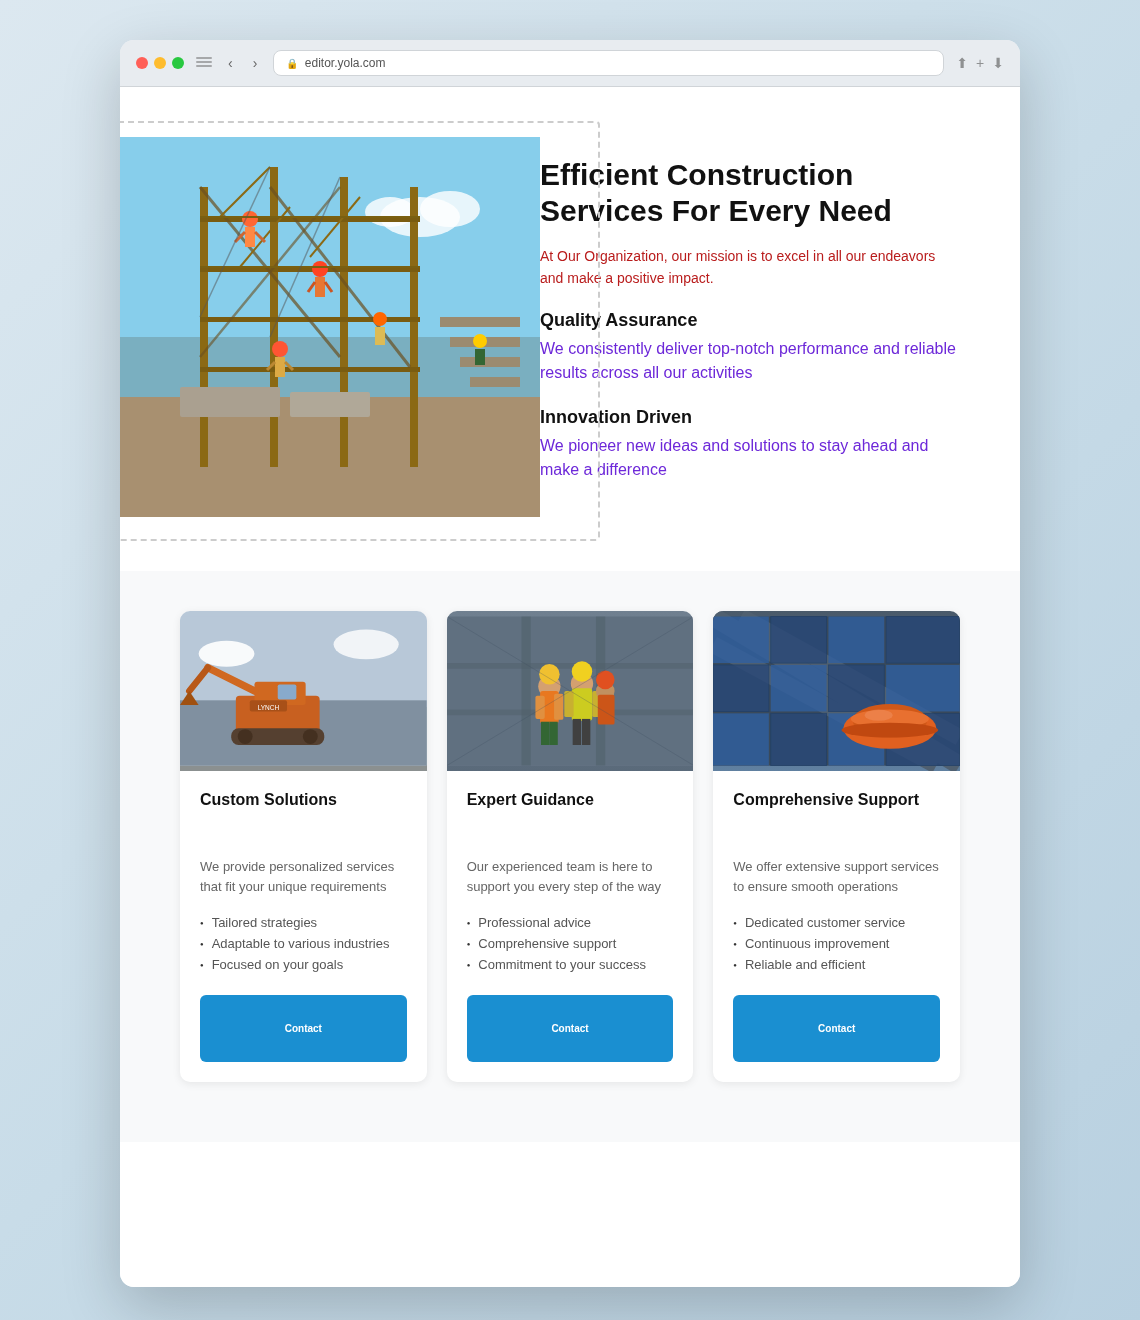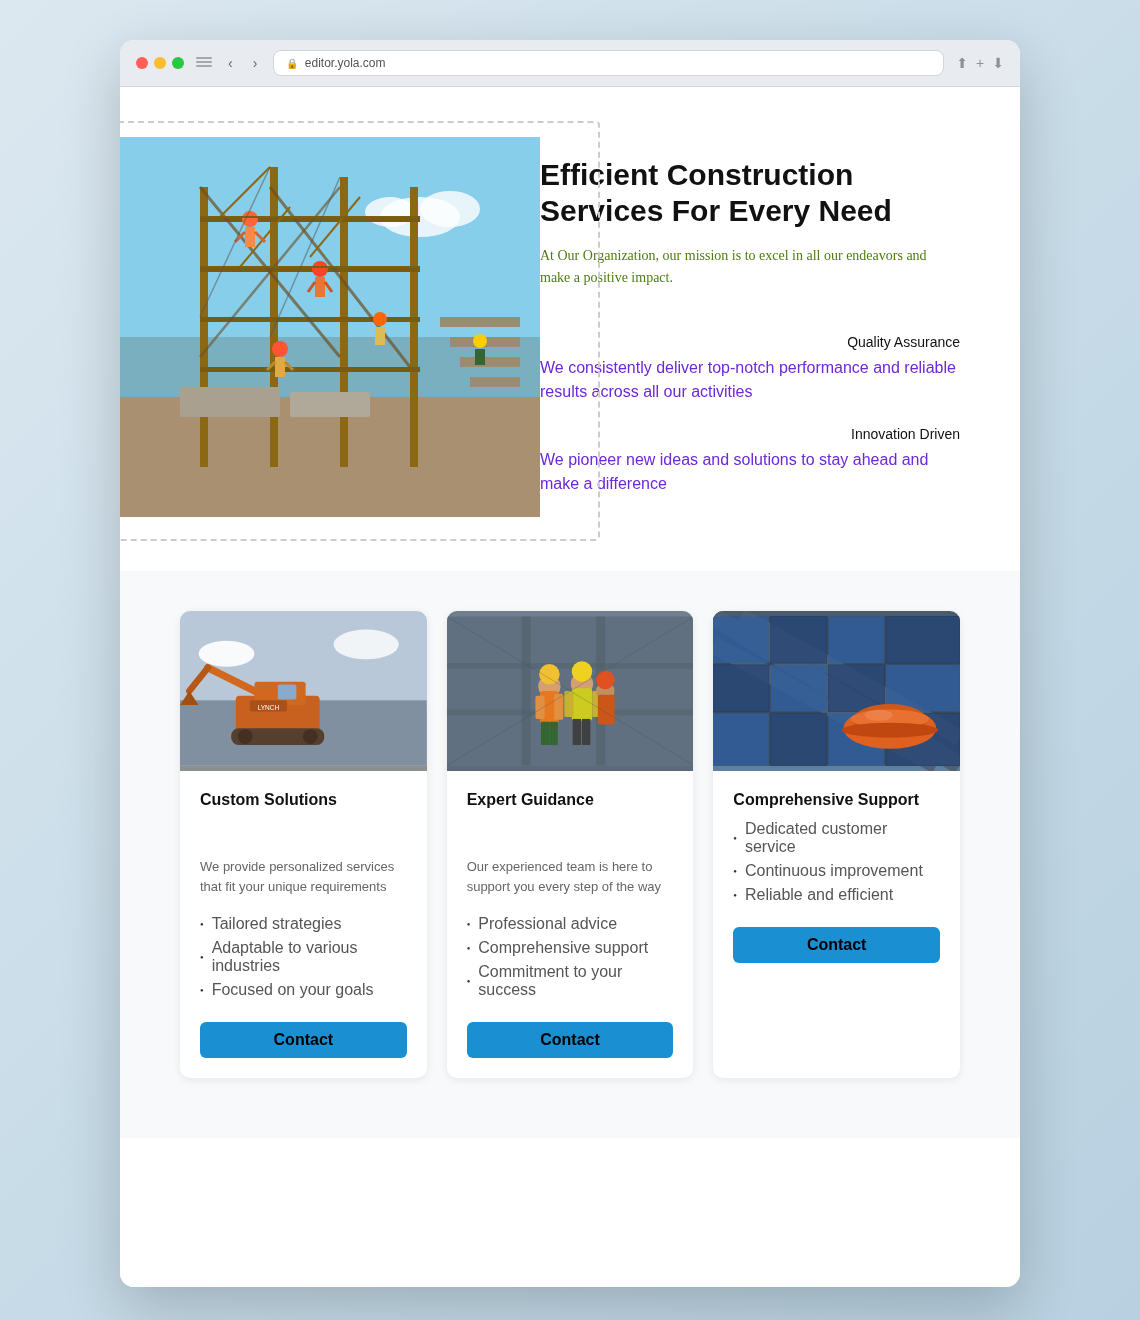--- a/index.html
+++ b/index.html
@@ -112,34 +112,32 @@
     }
     .hero-title {
       font-size: 30px;
       font-weight: 800;
       color: #111;
       line-height: 1.2;
       margin-bottom: 16px;
     }
     .hero-subtitle {
       font-size: 14px;
-      color: #4d7c0f;
+      color: #b91c1c;
       line-height: 1.6;
-      margin-bottom: 44px;
-      font-family: Liberation Serif, serif;
+      margin-bottom: 20px;
     }
     .feature-item {
       margin-bottom: 22px;
     }
     .feature-title {
-      font-size: 14px;
-      font-weight: 400;
+      font-size: 18px;
+      font-weight: 700;
       color: #111;
       margin-bottom: 6px;
-      text-align: right;
     }
     .feature-desc {
       font-size: 16px;
       color: #6d28d9;
       line-height: 1.5;
     }
     .cards-section {
       background: #f8f9fa;
       padding: 40px 60px 60px;
     }
@@ -172,40 +170,40 @@
       color: #666;
       line-height: 1.5;
       margin-bottom: 16px;
       margin-top: 48px;
     }
     .card-list {
       list-style: none;
       margin-bottom: 20px;
     }
     .card-list li {
-      font-size: 16px;
+      font-size: 13px;
       color: #555;
       padding: 3px 0;
       display: flex;
       align-items: center;
       gap: 8px;
     }
     .card-list li::before {
       content: '●';
       font-size: 6px;
       color: #333;
     }
     .contact-btn {
       width: 100%;
       background: #1a8fd1;
-      color: #000000;
+      color: #ffffff;
       border: none;
       border-radius: 6px;
-      padding: 9px;
-      font-size: 16px;
+      padding: 28px;
+      font-size: 10px;
       font-weight: 600;
       cursor: pointer;
       text-align: center;
     }
     
     .construction-svg {
       width: 420px;
       height: 380px;
     }
     .card-img-excavator {
@@ -469,20 +467,21 @@
               <ellipse cx="190" cy="112" rx="40" ry="18" fill="#d05818"></ellipse>
               <ellipse cx="190" cy="110" rx="42" ry="10" fill="#e87030"></ellipse>
 
               <ellipse cx="178" cy="106" rx="15" ry="6" fill="#f09060" opacity="0.5"></ellipse>
 
               <ellipse cx="190" cy="122" rx="52" ry="8" fill="#c04810"></ellipse>
             </svg>
           </div>
           <div class="card-body">
             <div class="card-title">Comprehensive Support</div>
+            <div class="card-desc">We offer extensive support services to ensure smooth operations</div>
             <ul class="card-list">
               <li>Dedicated customer service</li>
               <li>Continuous improvement</li>
               <li>Reliable and efficient</li>
             </ul>
             <button class="contact-btn">Contact</button>
           </div>
         </div>
 
       </div>

